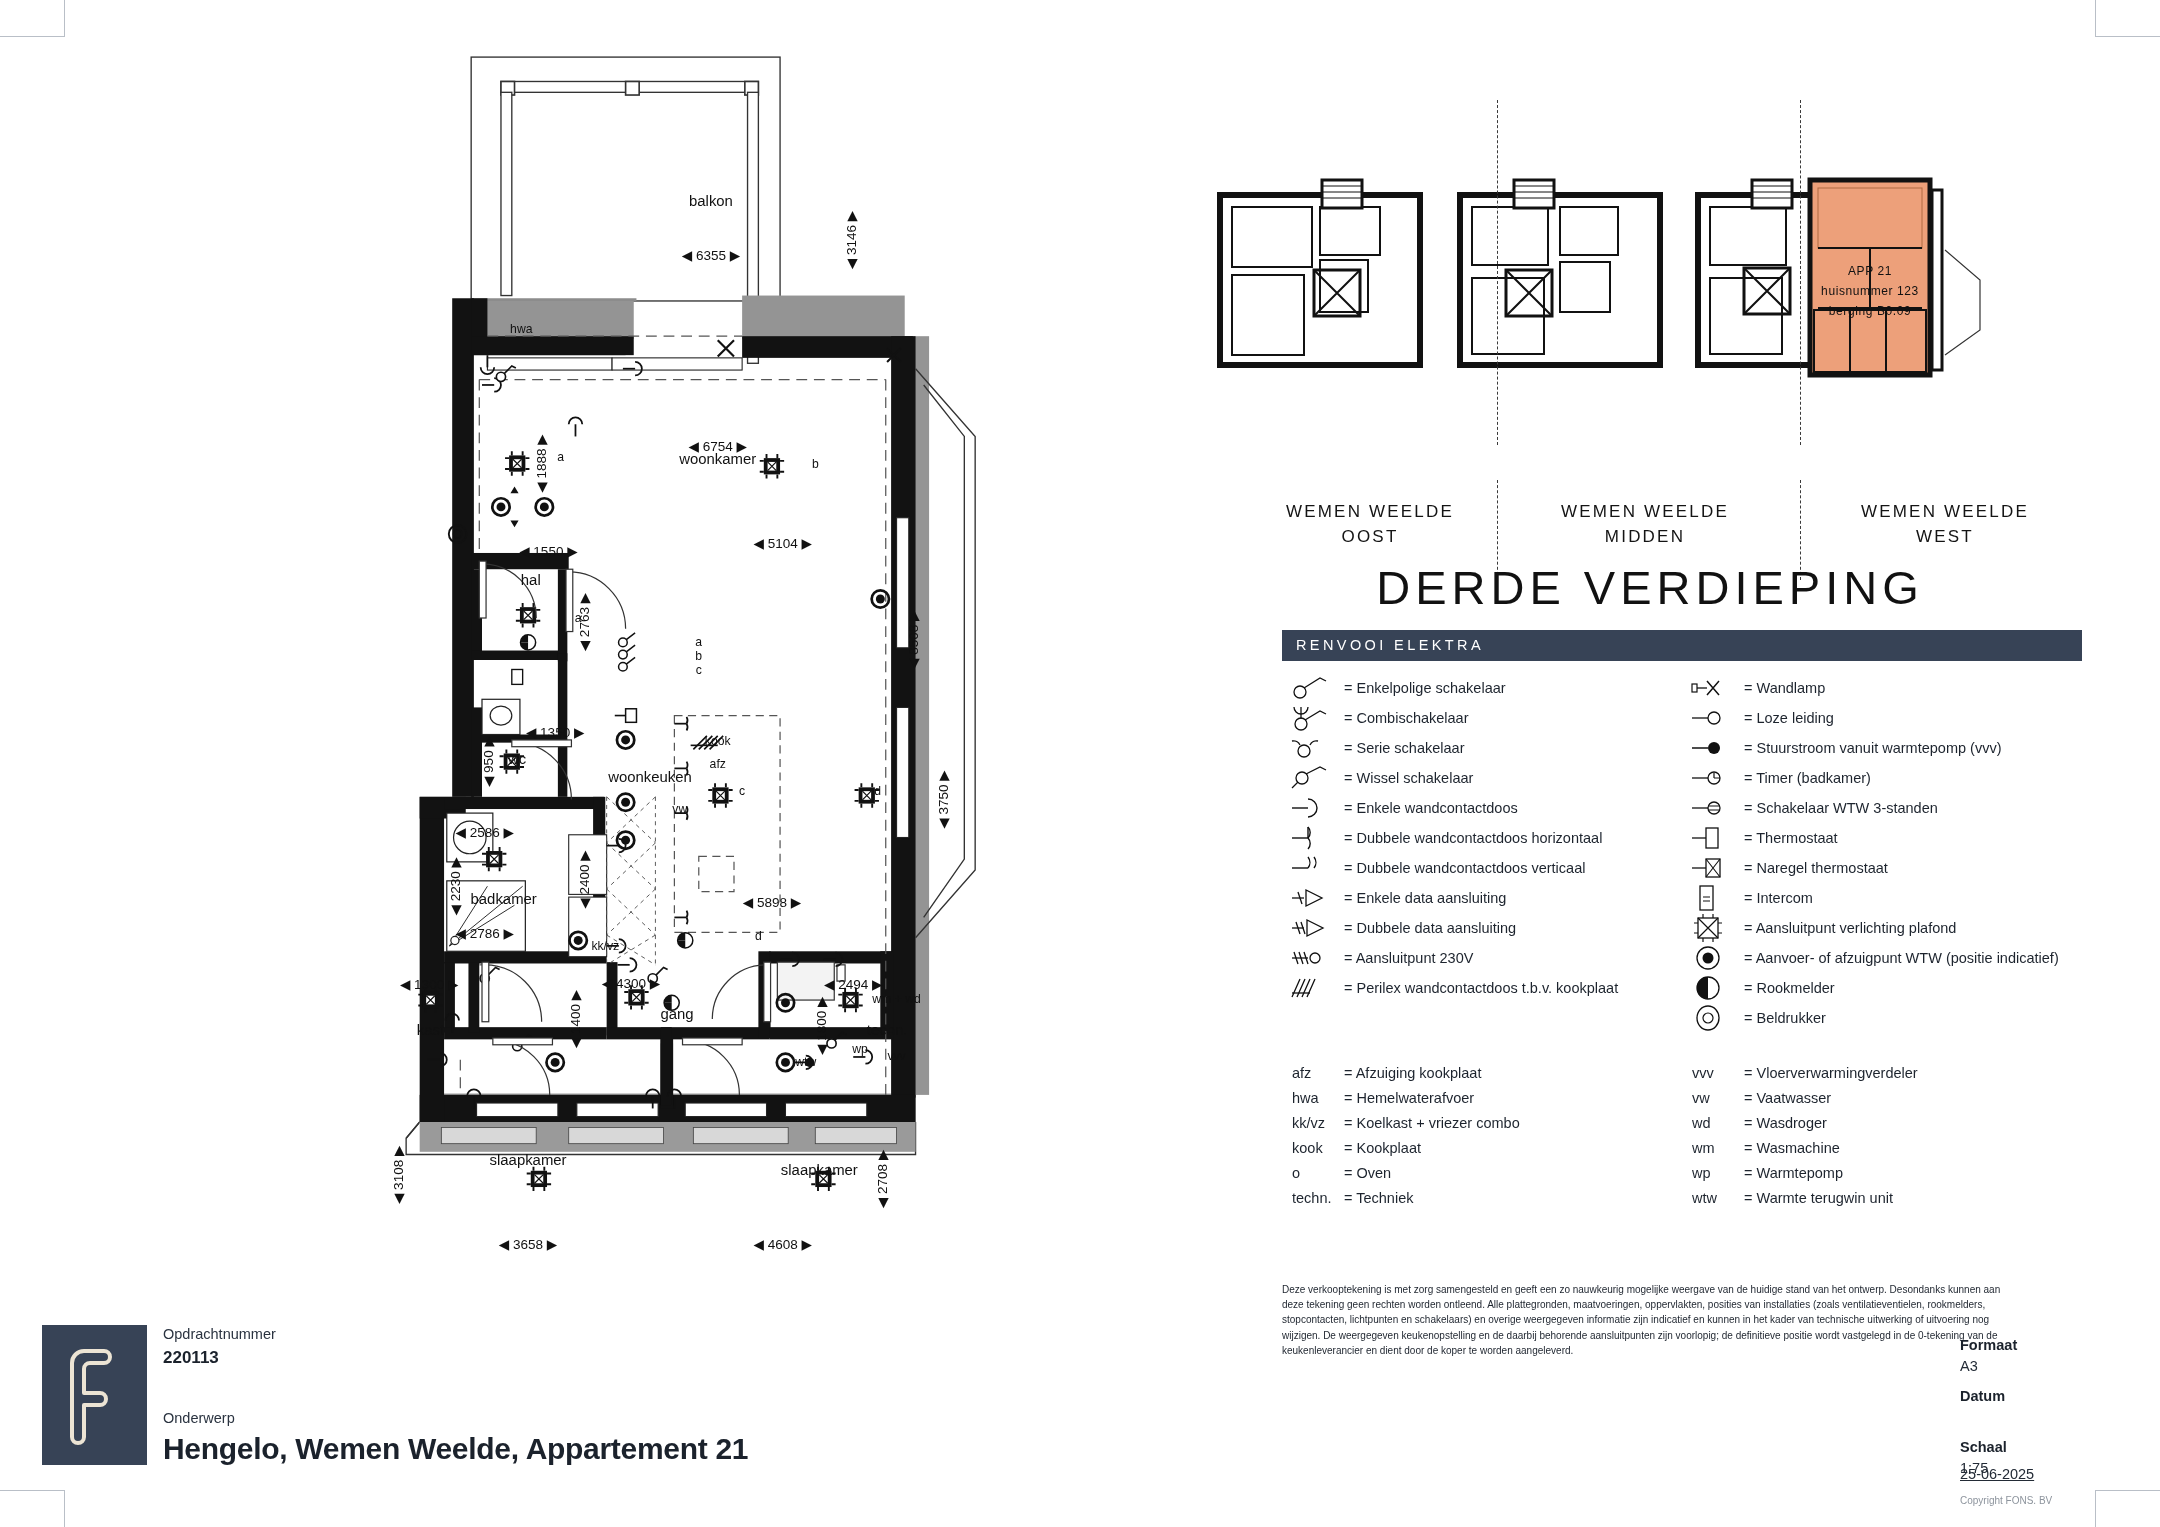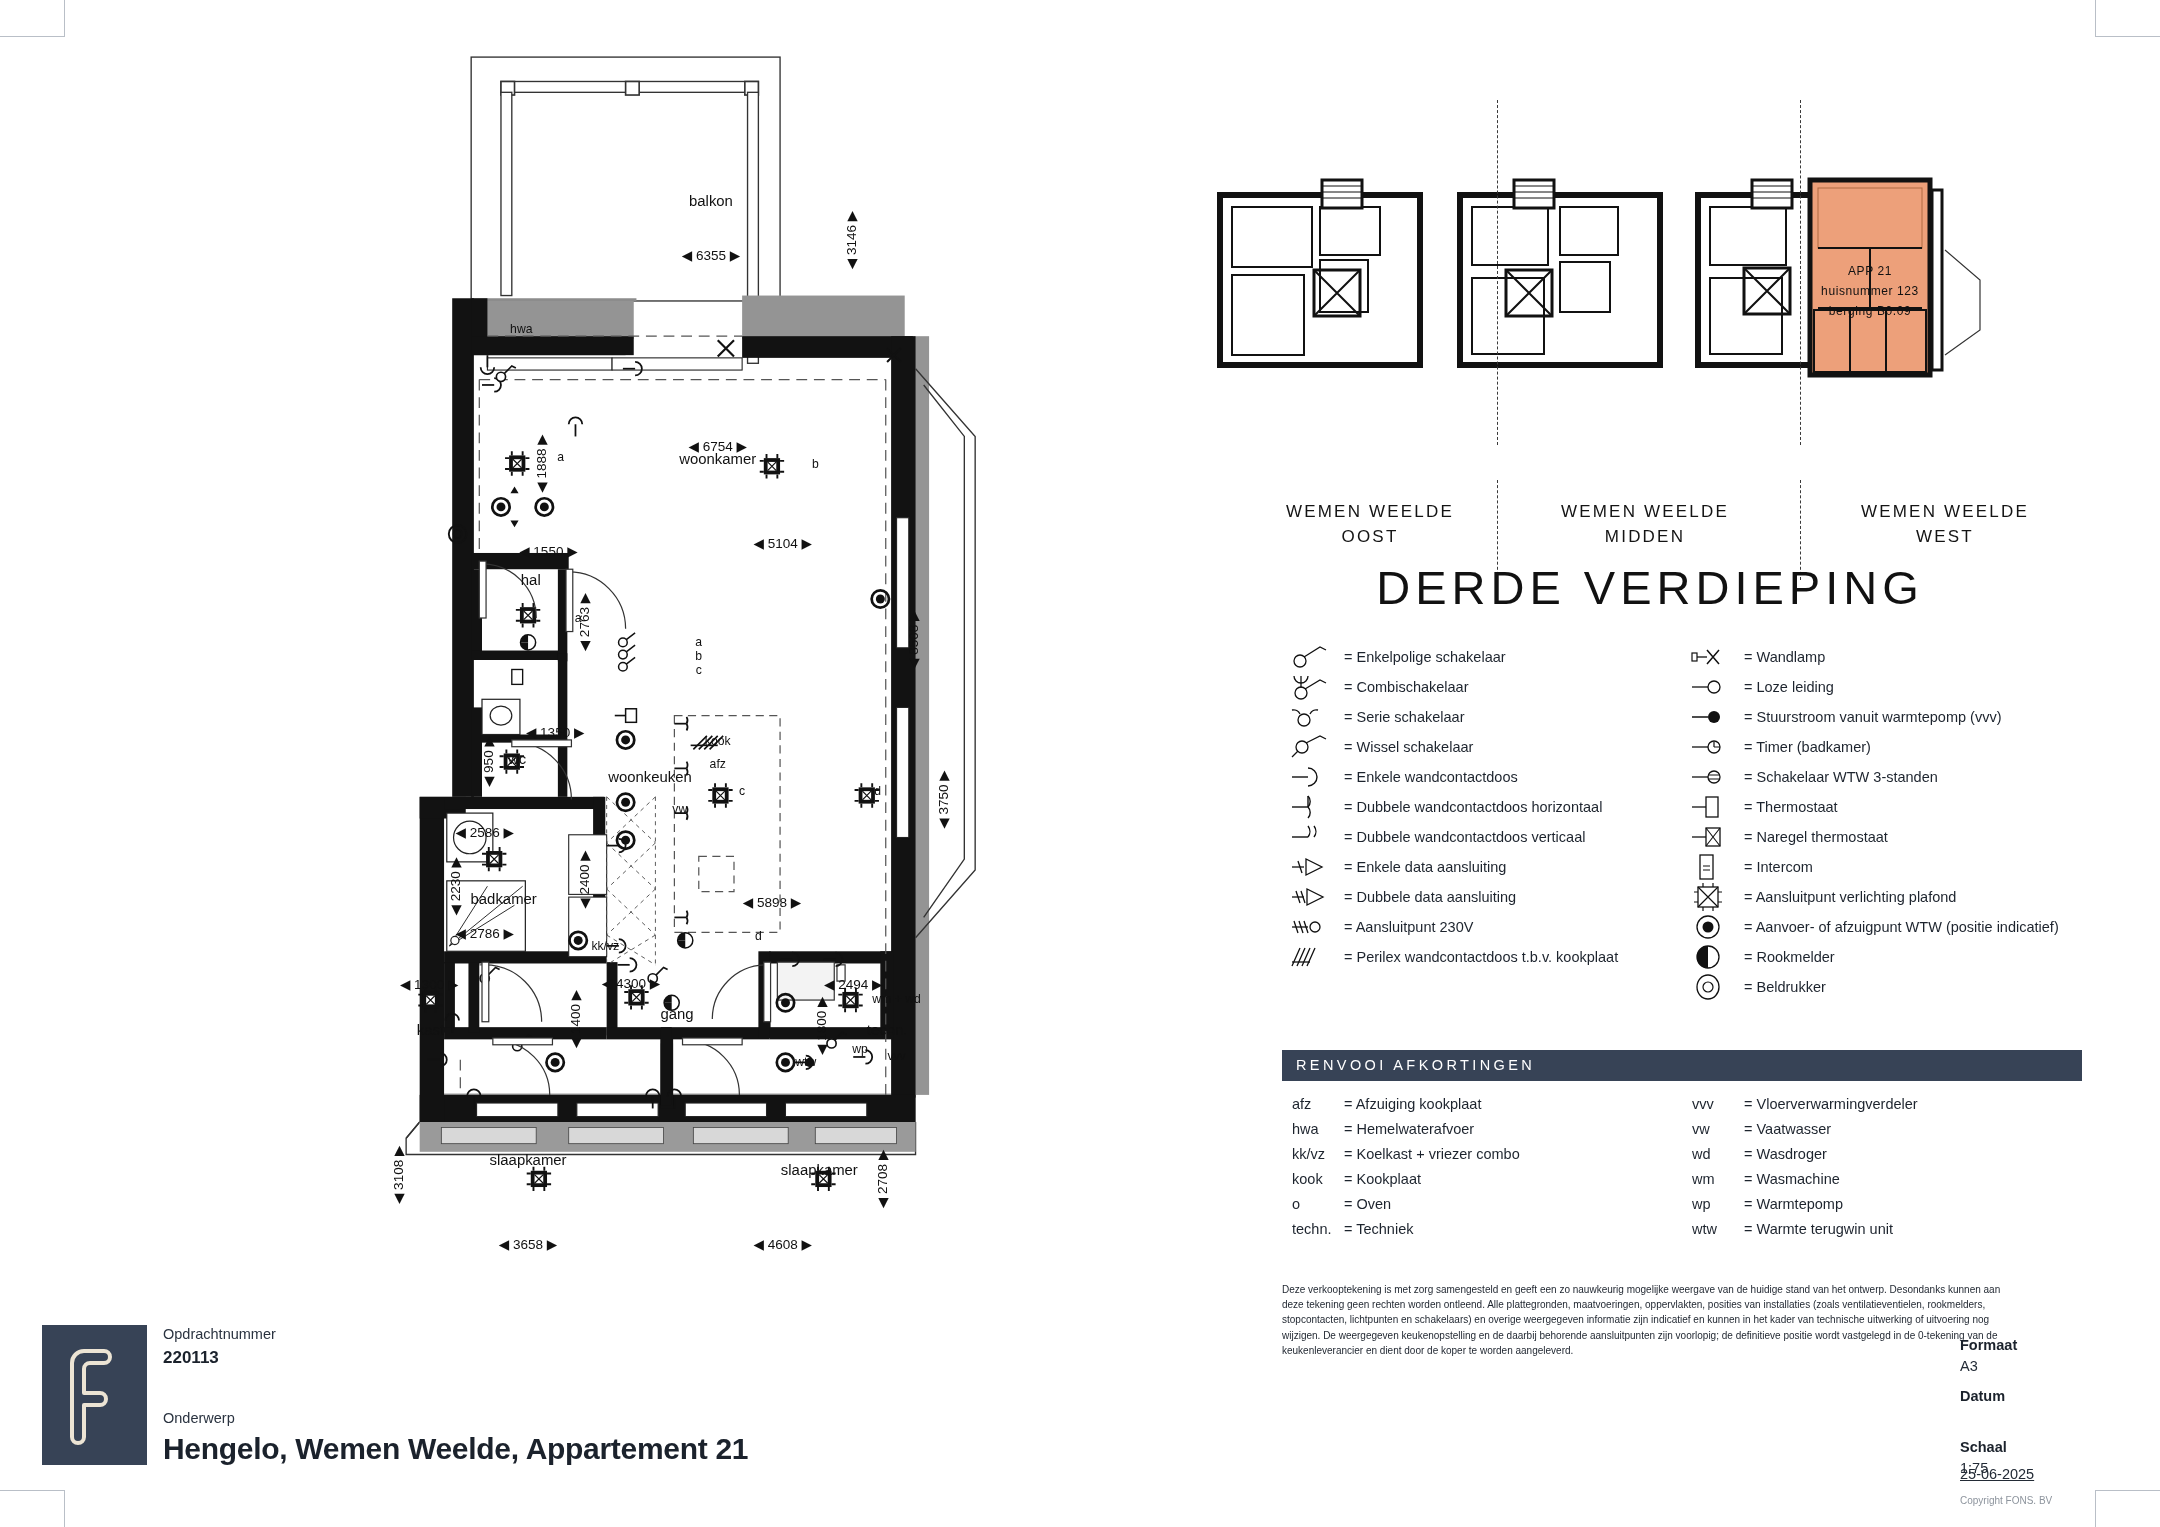--- a/index.html
+++ b/index.html
@@ -539,20 +539,21 @@
 <div class="bldg-caption" id="cap-oost">WEMEN WEELDE
 OOST</div>
 <div class="bldg-caption" id="cap-midden">WEMEN WEELDE
 MIDDEN</div>
 <div class="bldg-caption" id="cap-west">WEMEN WEELDE
 WEST</div>
 
 <div id="floor-title">DERDE VERDIEPING</div>
 
 <div class="legend-wrap" id="renvooi-elektra">
+  <div class="legend-bar">RENVOOI ELEKTRA</div>
   <div class="leg-cols">
     <div class="leg-col" id="leg-left">
         <div class="leg-row">
           <div class="leg-sym">
             <svg width="46" height="26">
               <circle cx="10" cy="17" r="6" fill="none" stroke="#111" stroke-width="1.3"></circle>
               <path d="M14,13 L30,3 L36,6" fill="none" stroke="#111" stroke-width="1.3"></path>
             </svg>
           </div>
           <div class="leg-txt">= Enkelpolige schakelaar</div>
@@ -771,21 +772,20 @@
               <circle cx="18" cy="14" r="5" fill="none" stroke="#111" stroke-width="1.2"></circle>
             </svg>
           </div>
           <div class="leg-txt">= Beldrukker</div>
         </div>
       </div>
   </div>
 </div>
 
 <div class="legend-wrap" id="renvooi-afkort">
-  <div class="legend-bar">RENVOOI AFKORTINGEN</div>
   <div class="abb-cols">
     <div class="abb-col" id="abb-left">
         <div class="abb-row">
           <div class="abb-key">afz</div>
           <div class="abb-val">= Afzuiging kookplaat</div>
         </div>
         <div class="abb-row">
           <div class="abb-key">hwa</div>
           <div class="abb-val">= Hemelwaterafvoer</div>
         </div>

